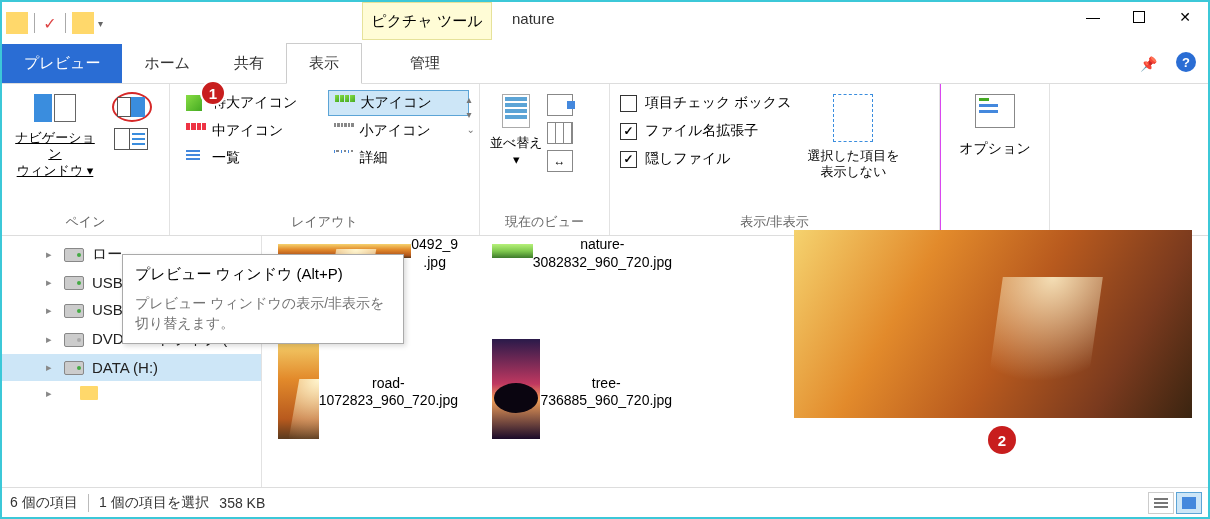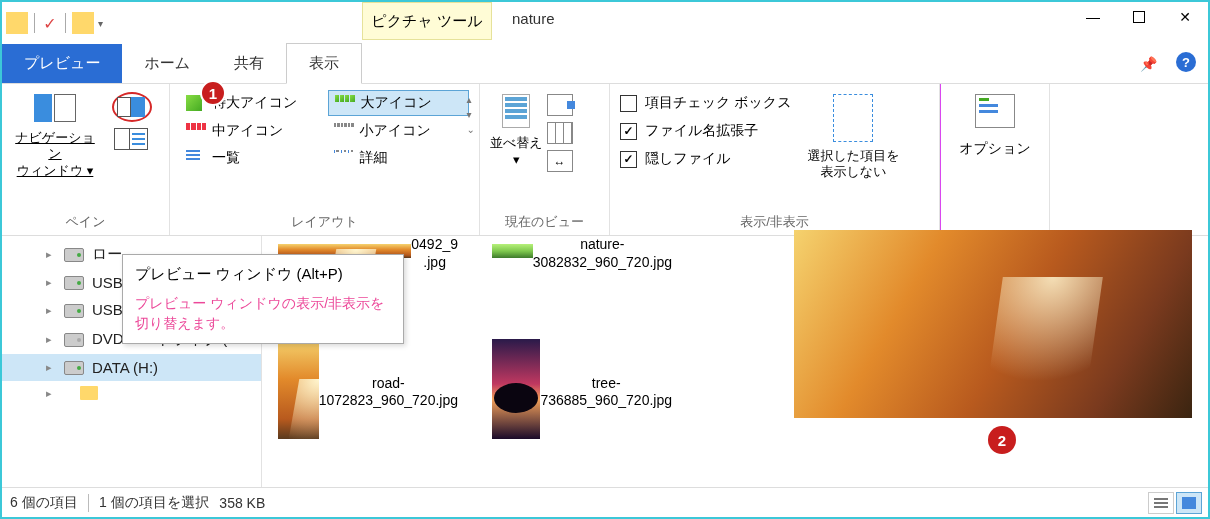--- a/index.html
+++ b/index.html
@@ -115,21 +115,21 @@
 .file-thumb.partial { height: 14px; }
 .file-name { font-size: 14px; text-align: center; line-height: 1.25; }
 
 .preview-pane { width: 420px; position: relative; }
 .preview-img { position: absolute; top: -6px; left: 6px; width: 398px; height: 188px; background: linear-gradient(120deg, #f5d26e 0%, #e28a2b 30%, #b85a1e 55%, #7a3a1e 80%, #3a2410 100%); }
 .preview-img::after { content: ""; position: absolute; left: 50%; top: 25%; width: 100px; height: 140px; background: radial-gradient(circle at top, rgba(255,246,208,0.85), transparent 70%); transform: skewX(-8deg); }
 .callout-2 { position: absolute; width: 28px; height: 28px; border-radius: 50%; background: #c81e1e; color: #fff; display: flex; align-items: center; justify-content: center; font-weight: bold; font-size: 15px; left: 200px; top: 190px; }
 
 .tooltip { position: absolute; left: 120px; top: 252px; width: 282px; background: #fff; border: 1px solid #aaa; padding: 10px 12px; box-shadow: 2px 2px 5px rgba(0,0,0,0.15); z-index: 50; font-size: 14px; }
 .tooltip .tt-title { font-size: 15px; margin-bottom: 10px; }
-.tooltip .tt-desc { color: #ec4899; line-height: 1.4; }
+.tooltip .tt-desc { color: #737373; line-height: 1.4; }
 
 .status { position: absolute; bottom: 0; left: 0; right: 0; height: 30px; border-top: 1px solid #ddd; display: flex; align-items: center; padding: 0 8px; font-size: 14px; color: #333; background: #fff; }
 .status .sep { width: 1px; height: 18px; background: #bbb; margin: 0 10px; }
 .status-right { position: absolute; right: 6px; display: flex; gap: 2px; }
 .status-view { width: 26px; height: 22px; border: 1px solid #ccc; display: flex; align-items: center; justify-content: center; }
 .status-view.sel { background: #cde6f7; border-color: #5ca4d6; }
 .status-view .det { display: flex; flex-direction: column; gap: 2px; }
 .status-view .det span { width: 14px; height: 2px; background: #777; }
 .status-view .thm { width: 14px; height: 12px; background: #48d; }
 </style>
@@ -154,20 +154,21 @@
       </div>
     <div>✕</div>
   </div>
 </div>
 
 <div class="tabs">
   <div class="tab tab-file">プレビュー</div>
   <div class="tab">ホーム</div>
   <div class="tab">共有</div>
   <div class="tab tab-active">表示</div>
+  <div class="tab" style="margin-left:26px">管理</div>
   <div class="tab-pin">📌</div>
   <div class="tab-help">?</div>
 </div>
 
 <div class="ribbon">
   <div class="rib-group pane-group">
     <div class="pane-body">
       <div class="nav-pane">
         <div class="nav-pane-icon">
             <div class="l"></div>

